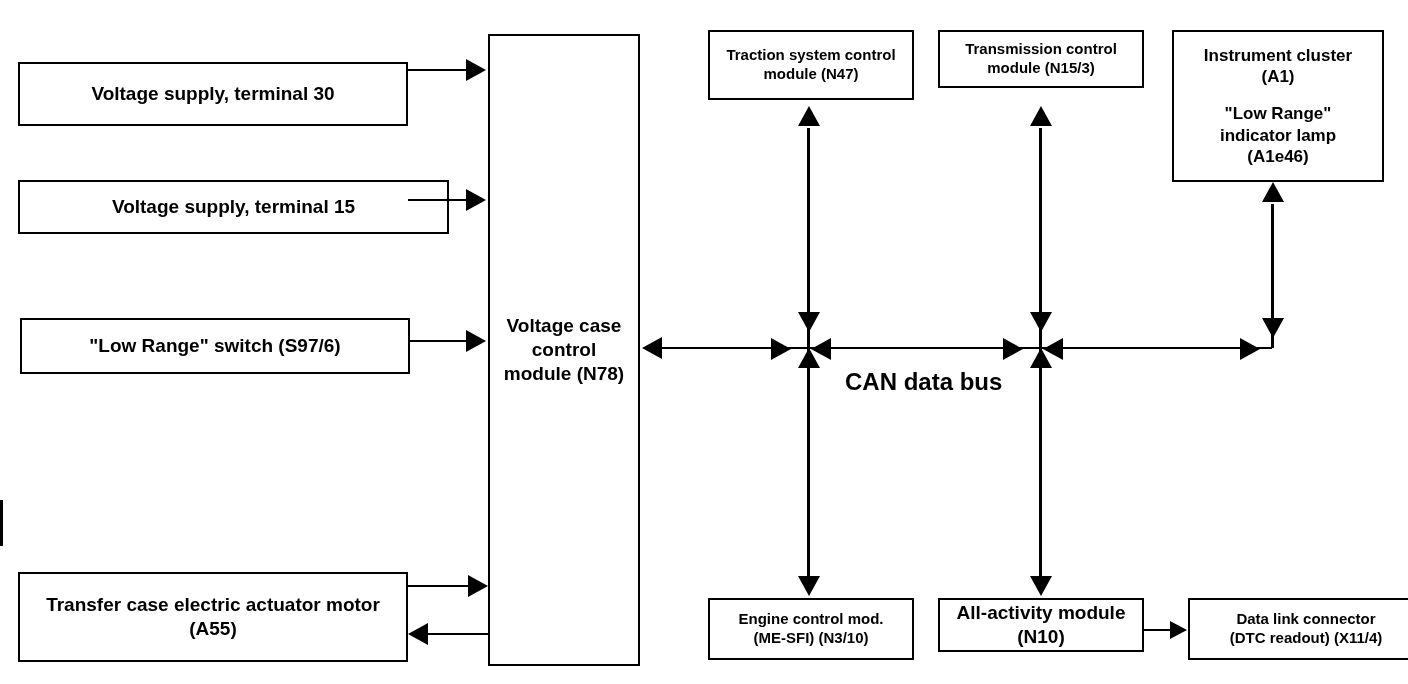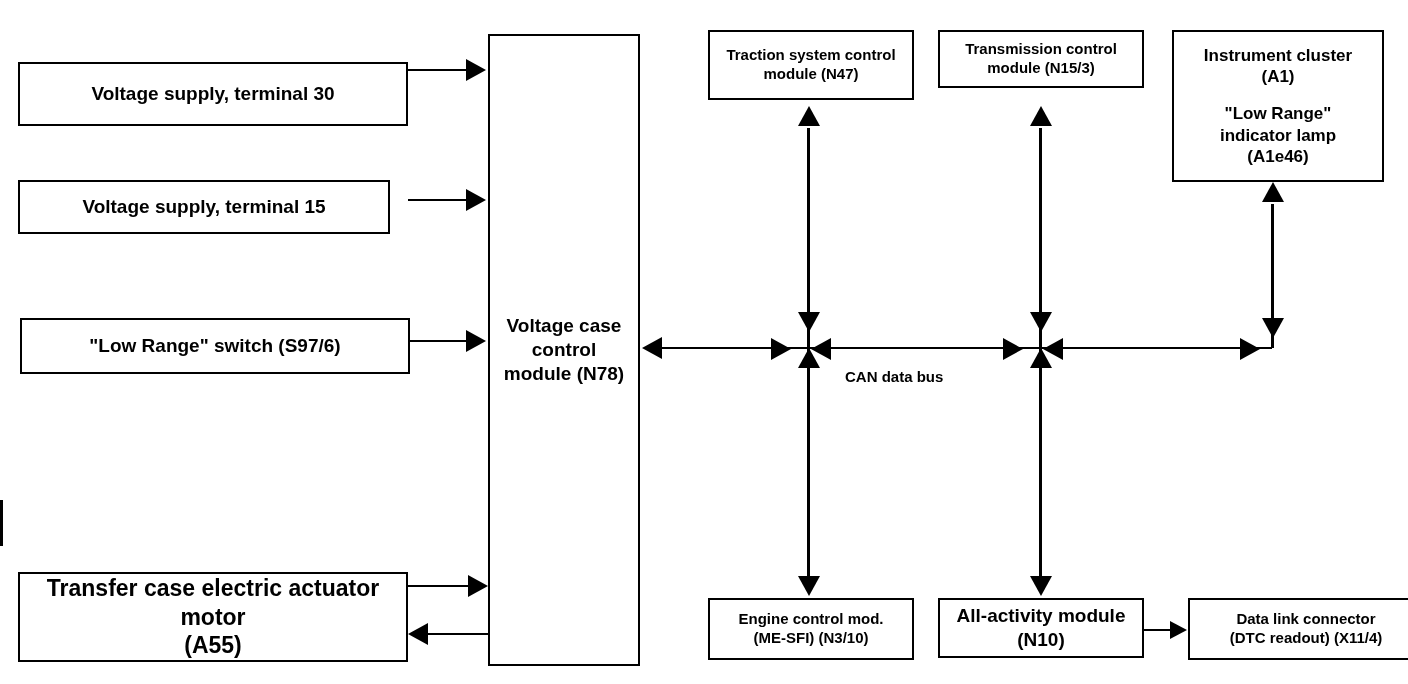--- a/index.html
+++ b/index.html
@@ -26,29 +26,29 @@
     text-align: center;
     color: #000000;
     font-weight: bold;
     line-height: 1.25;
     padding: 2px 4px;
   }
   .box .label { display: block; width: 100%; }
 
   
   #box-v30       { left: 18px;   top: 38px;  width: 390px; height: 64px;  font-size: 19px; margin-top: 24px; }
-  #box-v15       { left: 18px;   top: 180px; width: 372px; height: 54px;  font-size: 19px; }
+  #box-v15       { left: 18px;   top: 180px; width: 431px; height: 54px;  font-size: 19px; }
   #box-switch    { left: 20px;   top: 318px; width: 390px; height: 56px;  font-size: 19px; }
-  #box-actuator  { left: 18px;   top: 572px; width: 390px; height: 90px;  font-size: 23px; }
+  #box-actuator  { left: 18px;   top: 572px; width: 390px; height: 90px;  font-size: 19px; }
   #box-n78       { left: 488px;  top: 34px;  width: 152px; height: 632px; font-size: 19px; }
   #box-n47       { left: 708px;  top: 30px;  width: 206px; height: 70px;  font-size: 15px; }
   #box-n153      { left: 938px;  top: 30px;  width: 206px; height: 58px;  font-size: 15px; }
   #box-cluster   { left: 1172px; top: 30px;  width: 212px; height: 152px; font-size: 17px; }
   #box-engine    { left: 708px;  top: 598px; width: 206px; height: 62px;  font-size: 15px; }
-  #box-n10       { left: 938px;  top: 598px; width: 206px; height: 60px;  font-size: 19px; }
+  #box-n10       { left: 938px;  top: 598px; width: 206px; height: 54px;  font-size: 19px; }
   #box-dlc       { left: 1188px; top: 598px; width: 236px; height: 62px;  font-size: 15px; }
 
   #box-n78 .label { transform: translateY(0px); }
 
   
   #box-n78 { align-items: center; }
 
   .cluster-gap { display: block; height: 16px; }
 
   
@@ -87,21 +87,21 @@
   .arrow-sm.arrow-right {
     border-top: 9px solid transparent;
     border-bottom: 9px solid transparent;
     border-left: 17px solid #000000;
   }
 
   .bus-label {
     position: absolute;
     color: #000000;
     font-weight: bold;
-    font-size: 15px;
+    font-size: 24px;
     white-space: nowrap;
   }
 
   .artifact { position: absolute; background: #000000; }
 </style>
 </head>
 <body>
 
 <div id="diagram">
 

